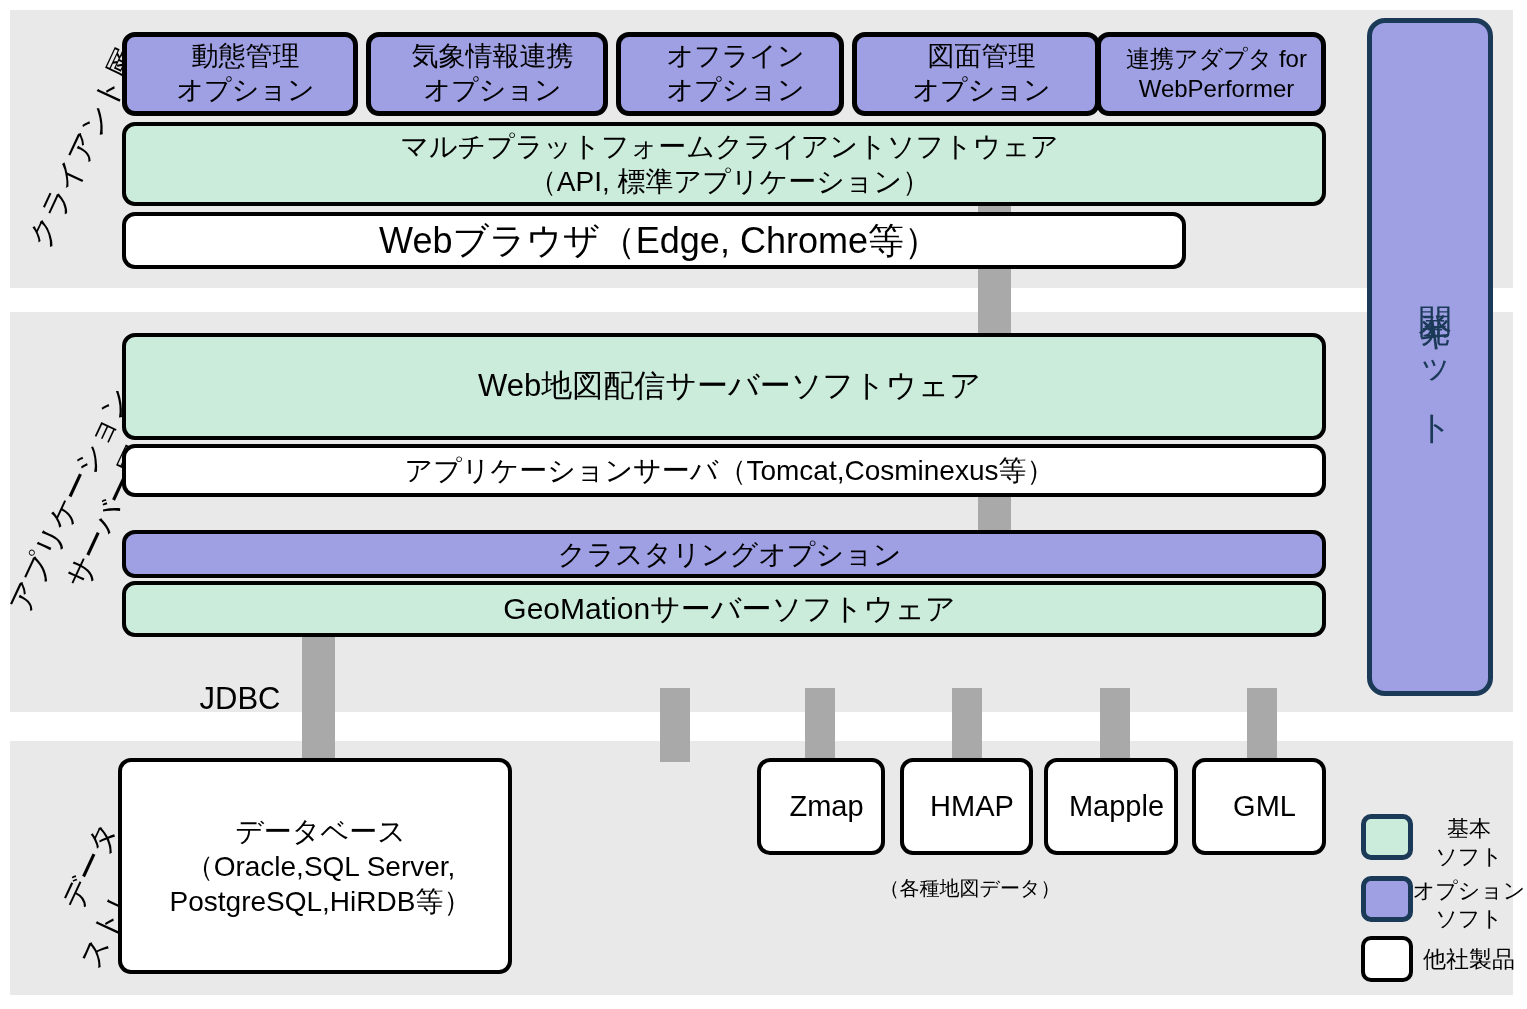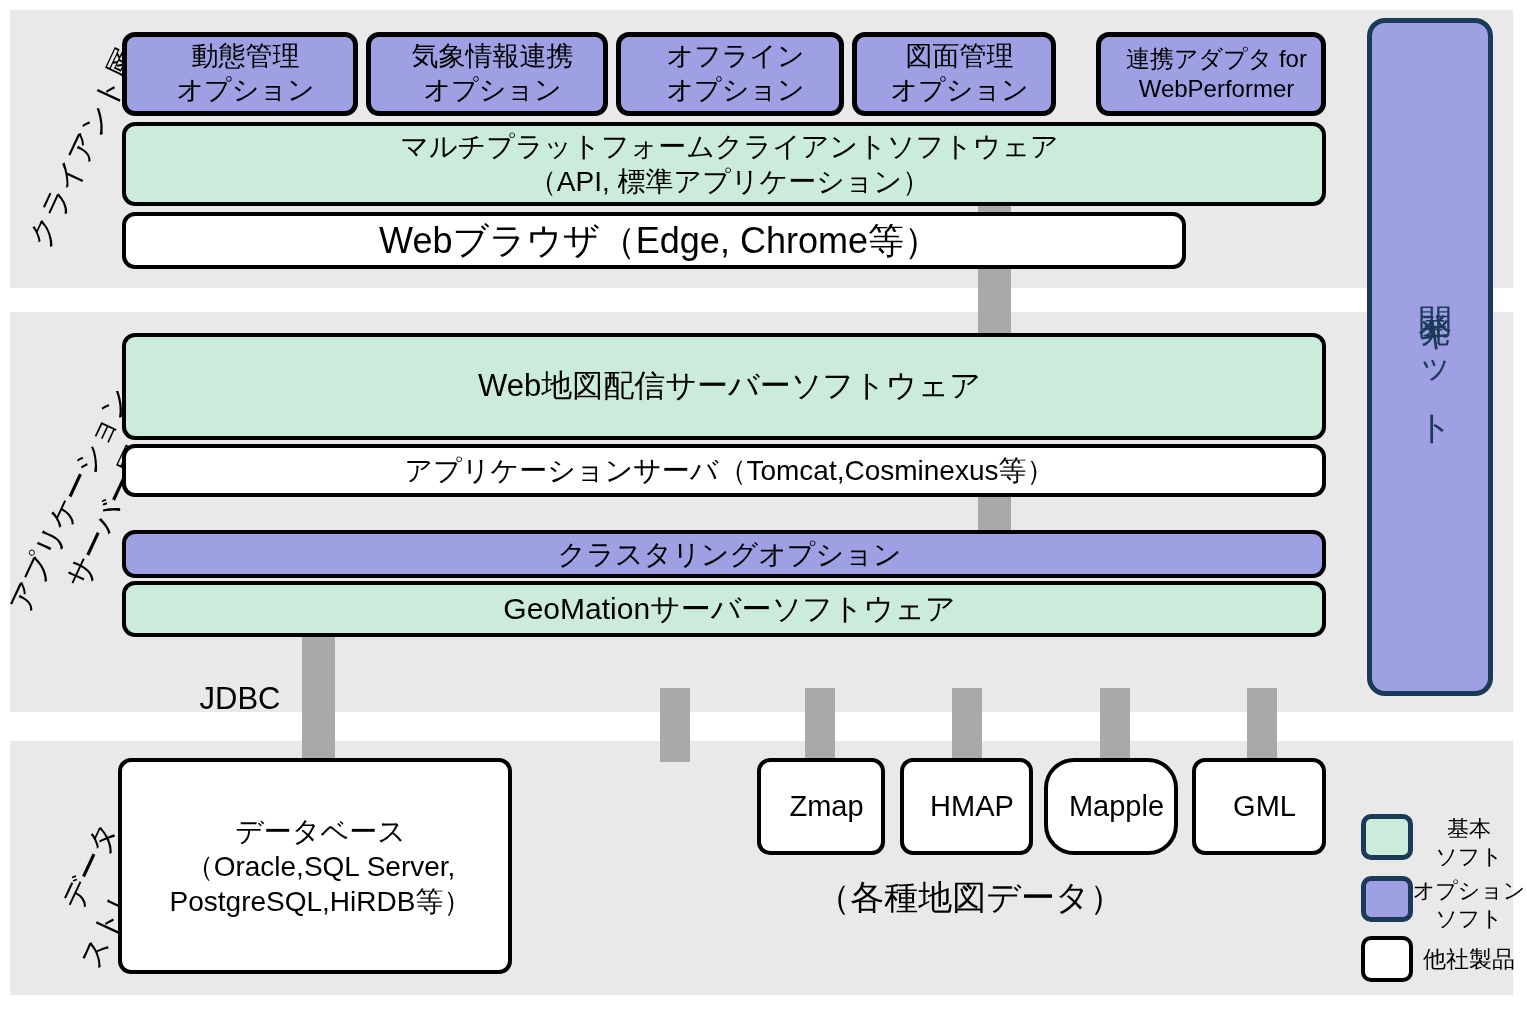--- a/index.html
+++ b/index.html
@@ -25,43 +25,43 @@
        display:flex;align-items:center;justify-content:center;text-align:center;
        white-space:pre-line;line-height:1.25;padding-left:11px;}
   .green{background:#cbecdb;}
   .purple{background:#9fa0e4;}
   .white{background:#ffffff;}
 
   .opt{top:32px;height:84px;border-width:5px;font-size:27px;}
   #opt-1{left:122px;width:236px;}
   #opt-2{left:366px;width:242px;}
   #opt-3{left:616px;width:228px;}
-  #opt-4{left:852px;width:204px;}
+  #opt-4{left:852px;width:248px;}
   #opt-5{left:1096px;width:230px;font-size:24px;}
 
   #client-sw{left:122px;top:122px;width:1204px;height:84px;font-size:28px;}
   #browser{left:122px;top:212px;width:1064px;height:57px;font-size:36px;}
   #web-map{left:122px;top:333px;width:1204px;height:107px;font-size:31px;}
   #app-server{left:122px;top:444px;width:1204px;height:53px;font-size:28px;}
   #clustering{left:122px;top:530px;width:1204px;height:48px;font-size:28px;}
   #geomation{left:122px;top:581px;width:1204px;height:56px;font-size:30px;}
   #map-convert{left:630px;top:640px;width:696px;height:52px;font-size:28px;}
   #database{left:118px;top:758px;width:394px;height:216px;font-size:28px;}
 
   .mapbox{top:758px;height:97px;font-size:29px;}
   #map-shape{left:605px;width:133px;}
   #map-zmap{left:757px;width:128px;}
   #map-hmap{left:900px;width:133px;}
-  #map-mapple{left:1044px;width:134px;border-radius:30px;}
+  #map-mapple{left:1044px;width:134px;}
   #map-gml{left:1192px;width:134px;}
 
   .flabel{position:absolute;z-index:2;text-align:center;white-space:pre-line;line-height:1.25;}
   #http-label{left:585px;top:278px;width:350px;font-size:33px;}
   #jdbc{left:165px;top:680px;width:150px;font-size:31px;}
-  #map-caption{left:810px;top:876px;width:320px;font-size:34px;}
+  #map-caption{left:810px;top:876px;width:320px;font-size:20px;}
 
   .layer-label{position:absolute;z-index:2;transform:rotate(-65deg);font-size:30px;
        text-align:center;white-space:pre-line;line-height:1.35;}
   #label-client{left:-32px;top:128px;width:230px;}
   #label-app{left:-44px;top:468px;width:265px;}
   #label-data{left:-14px;top:834px;width:245px;}
 
   #dev-kit{left:1367px;top:18px;width:126px;height:678px;border:5px solid #1b3a58;
        border-radius:18px;background:#9fa0e4;color:#1b3a58;font-size:34px;
        writing-mode:vertical-rl;text-orientation:upright;letter-spacing:8px;}

